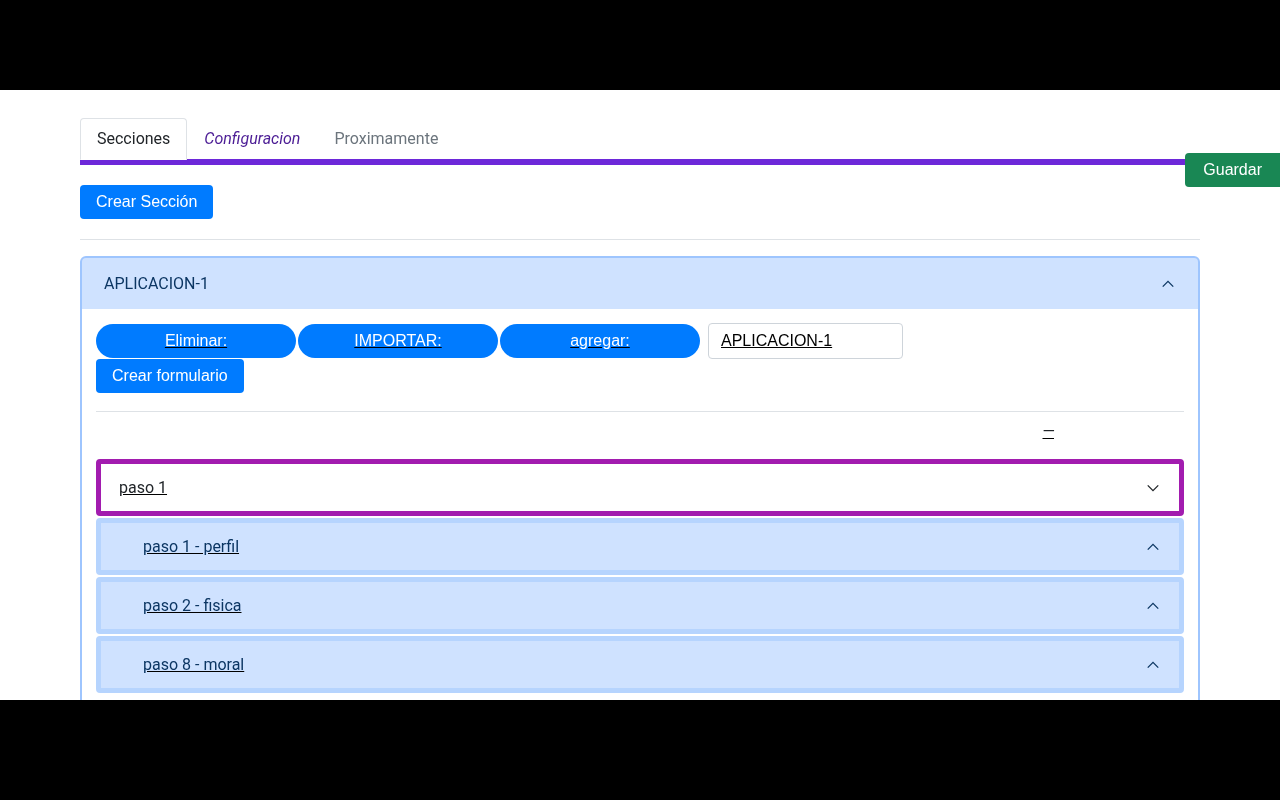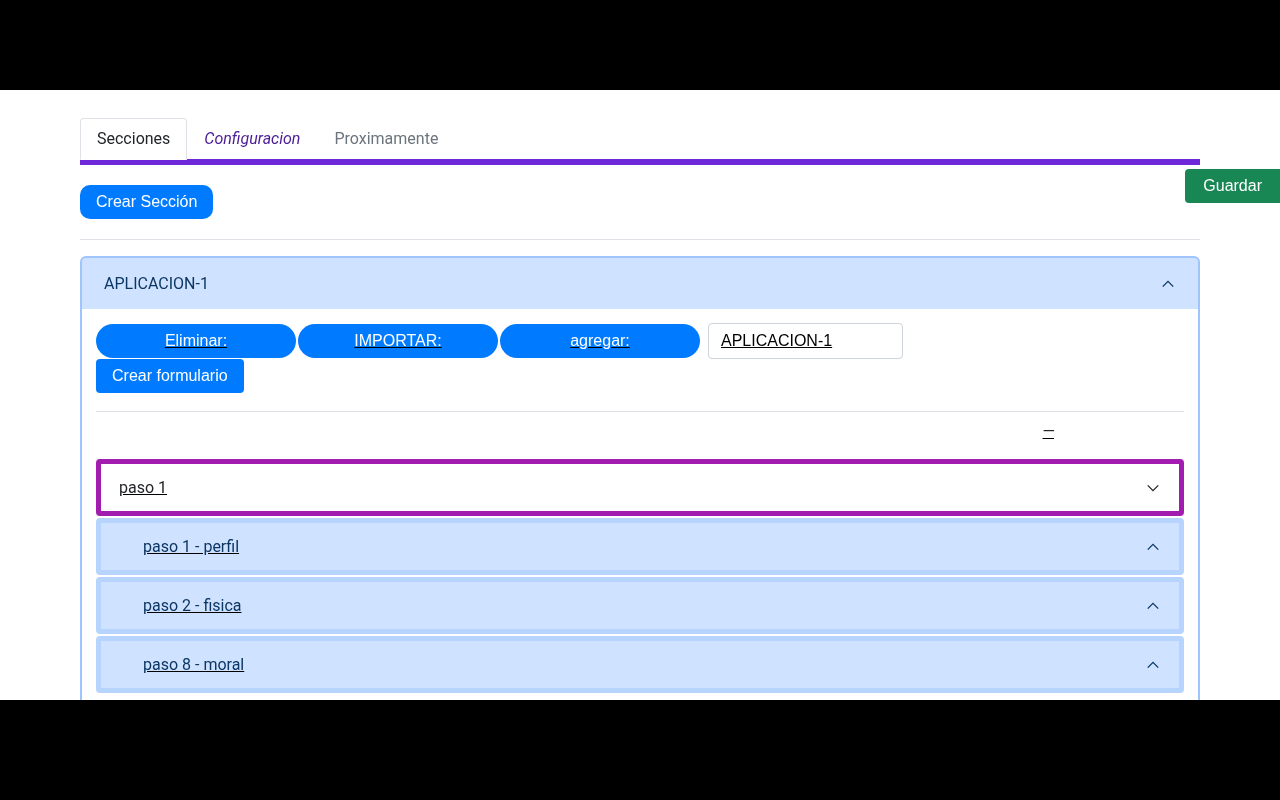--- a/index.html
+++ b/index.html
@@ -55,37 +55,37 @@
       color: #212529;
       margin-bottom: -1px;
     }
     .tab.link {
       color: #4c1d95;
       font-style: italic;
     }
     .btn {
       display: inline-block;
       padding: 8px 16px;
-      border-radius: 10px;
+      border-radius: 4px;
       border: none;
       font-size: 16px;
       cursor: pointer;
     }
     .btn-primary {
       background: #007bff;
       color: #fff;
     }
     .btn-success {
       background: #198754;
       color: #fff;
     }
     .save-btn {
       position: absolute;
       right: 0;
-      top: 79px;
+      top: 63px;
       border-radius: 4px 0 0 4px;
       padding: 8px 18px;
     }
     .section-toolbar {
       margin-top: 20px;
       padding-bottom: 20px;
       border-bottom: 1px solid #dee2e6;
     }
     .main-accordion {
       margin-top: 16px;

